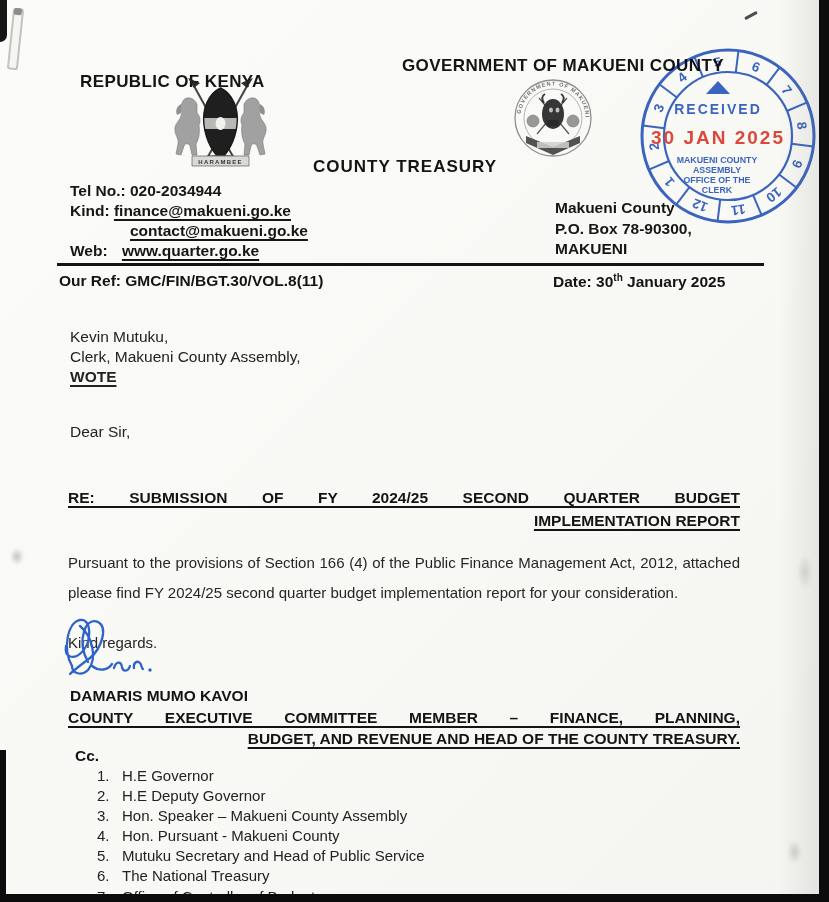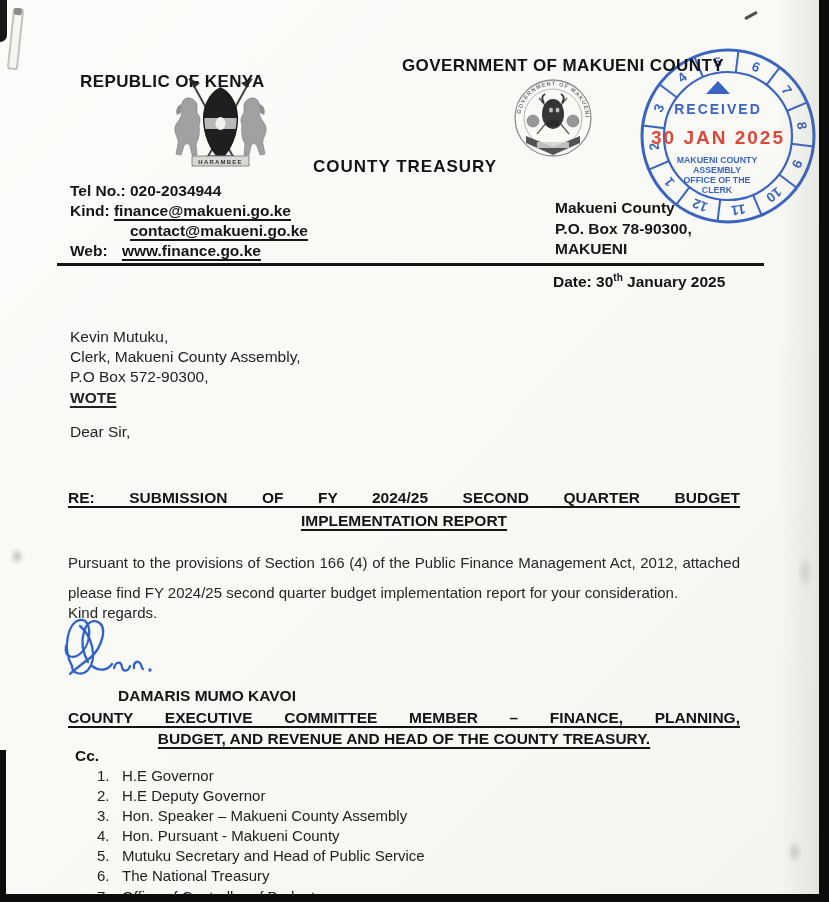--- a/index.html
+++ b/index.html
@@ -15,23 +15,23 @@
   .treasury{font-size:17px;font-weight:bold;letter-spacing:1px;color:#141414;white-space:nowrap;}
   .contact-row{font-size:15.5px;font-weight:bold;white-space:nowrap;color:#161616;}
   .addr{font-size:15.5px;font-weight:bold;line-height:20.5px;color:#161616;}
   .rule{background:#151515;}
   .ref{font-size:15.5px;font-weight:bold;white-space:nowrap;color:#141414;}
   .ref sup{font-size:10px;}
   .recipient{font-size:15.5px;line-height:20.2px;color:#222;}
   .salutation{font-size:15.5px;color:#222;}
   .subject{width:672px;font-size:15.5px;font-weight:bold;line-height:23px;color:#141414;margin-top:32px;}
   .jline{display:block;text-align:justify;text-align-last:justify;text-decoration:underline;text-decoration-thickness:1.5px;text-underline-offset:3px;}
-  .lline{display:block;text-align:center;text-decoration:underline;text-decoration-thickness:1.5px;text-underline-offset:3px;}
+  .lline{display:block;text-align:right;text-decoration:underline;text-decoration-thickness:1.5px;text-underline-offset:3px;}
   .bodytext{width:672px;font-size:15px;line-height:29.5px;text-align:justify;color:#262626;}
-  .regards{font-size:15px;color:#262626;}
+  .regards{font-size:15px;color:#262626;margin-top:30px;}
   .name{font-size:15.5px;font-weight:bold;color:#141414;}
   .title-block{width:672px;font-size:15.5px;font-weight:bold;line-height:21px;color:#141414;}
   .cc-label{font-size:15.5px;font-weight:bold;color:#141414;text-align:center;}
   .cc-list{font-size:15px;line-height:20.1px;color:#222;}
   .cc-num{display:inline-block;width:25px;}
   .stamp-svg{mix-blend-mode:multiply;opacity:.92;}
   .seal-svg,.arms-svg{opacity:.95;}
   
   .edge-right{right:0;top:0;width:10px;height:902px;background:#0c0c0c;}
   .edge-bottom{left:0;top:894px;width:829px;height:8px;background:#0c0c0c;}
@@ -106,31 +106,35 @@
   </div>
   <div class="abs contact-row" style="left:70px;top:202px;">
     <span>Kind:</span>
     <span class="u">finance@makueni.go.ke</span>
   </div>
   <div class="abs contact-row" style="left:130px;top:222px;">
     <span class="u">contact@makueni.go.ke</span>
   </div>
   <div class="abs contact-row" style="left:70px;top:242px;">
     <span style="margin-right:10px;">Web:</span>
-    <span class="u">www.finance.go.ke</span>
+    <span class="u">www.quarter.go.ke</span>
   </div>
 
   <div class="abs addr" style="left:555px;top:198px;">
     <div>Makueni County</div>
     <div>P.O. Box 78-90300,</div>
     <div>MAKUENI</div>
   </div>
 
   <div class="abs rule" style="left:57px;top:263px;width:707px;height:3px;"></div>
 
+  <div class="abs ref" style="left:59px;top:272px;">
+    <span>Our Ref:</span>
+    <span>GMC/FIN/BGT.30/VOL.8(11)</span>
+  </div>
   <div class="abs ref" style="left:553px;top:272px;">
     <span>Date:</span>
     <span>30</span><sup>th</sup>
     <span>January 2025</span>
   </div>
 
   <svg class="abs stamp-svg" style="left:628px;top:36px;" width="200" height="200" viewBox="0 0 200 200">
     <g stroke="#2b59c3" fill="none">
       <circle cx="100" cy="100" r="86" stroke-width="3"></circle>
       <circle cx="100" cy="100" r="64" stroke-width="2.2"></circle>
@@ -170,21 +174,20 @@
       <text x="89" y="127">MAKUENI COUNTY</text>
       <text x="89" y="137">ASSEMBLY</text>
       <text x="89" y="147">OFFICE OF THE</text>
       <text x="89" y="157">CLERK</text>
     </g>
   </svg>
 
   <div class="abs recipient" style="left:70px;top:327px;">
     <div>Kevin Mutuku,</div>
     <div>Clerk, Makueni County Assembly,</div>
-    <div>P.O Box 572-90300,</div>
     <div class="b u">WOTE</div>
   </div>
 
   <div class="abs salutation" style="left:70px;top:423px;">Dear Sir,</div>
 
   <div class="abs subject" style="left:68px;top:454px;">
     <span class="jline">RE: SUBMISSION OF FY 2024/25 SECOND QUARTER BUDGET</span>
     <span class="lline">IMPLEMENTATION REPORT</span>
   </div>
 
@@ -196,21 +199,21 @@
     <g stroke="#2f63c9" stroke-width="2.3" fill="none" stroke-linecap="round" stroke-linejoin="round">
       <path d="M14,52 C4,34 10,8 22,6 C34,4 34,28 24,38 C16,46 6,44 8,32"></path>
       <path d="M30,48 C18,26 28,2 40,8 C50,13 44,34 32,44 C24,50 16,56 12,60"></path>
       <path d="M22,12 C34,22 40,44 30,56 C24,62 14,60 14,52"></path>
       <path d="M34,52 C42,58 50,56 54,50"></path>
       <path d="M56,54 c2,-7 7,-7 8,-1 c1,5 6,5 8,-1 m4,2 c-1,-5 3,-8 6,-5 c2,2 1,5 3,6"></path>
     </g>
     <circle cx="92" cy="56" r="1.7" fill="#2f63c9"></circle>
   </svg>
 
-  <div class="abs name" style="left:70px;top:687px;margin-left:48px;">DAMARIS MUMO KAVOI</div>
+  <div class="abs name" style="left:70px;top:687px;">DAMARIS MUMO KAVOI</div>
 
   <div class="abs title-block" style="left:68px;top:707px;">
     <span class="jline">COUNTY EXECUTIVE COMMITTEE MEMBER – FINANCE, PLANNING,</span>
     <span class="lline">BUDGET, AND REVENUE AND HEAD OF THE COUNTY TREASURY.</span>
   </div>
 
   <div class="abs cc-label" style="left:75px;top:747px;">Cc.</div>
 
   <div class="abs cc-list" style="left:97px;top:766px;">
     <div><span class="cc-num">1.</span><span>H.E Governor</span></div>

